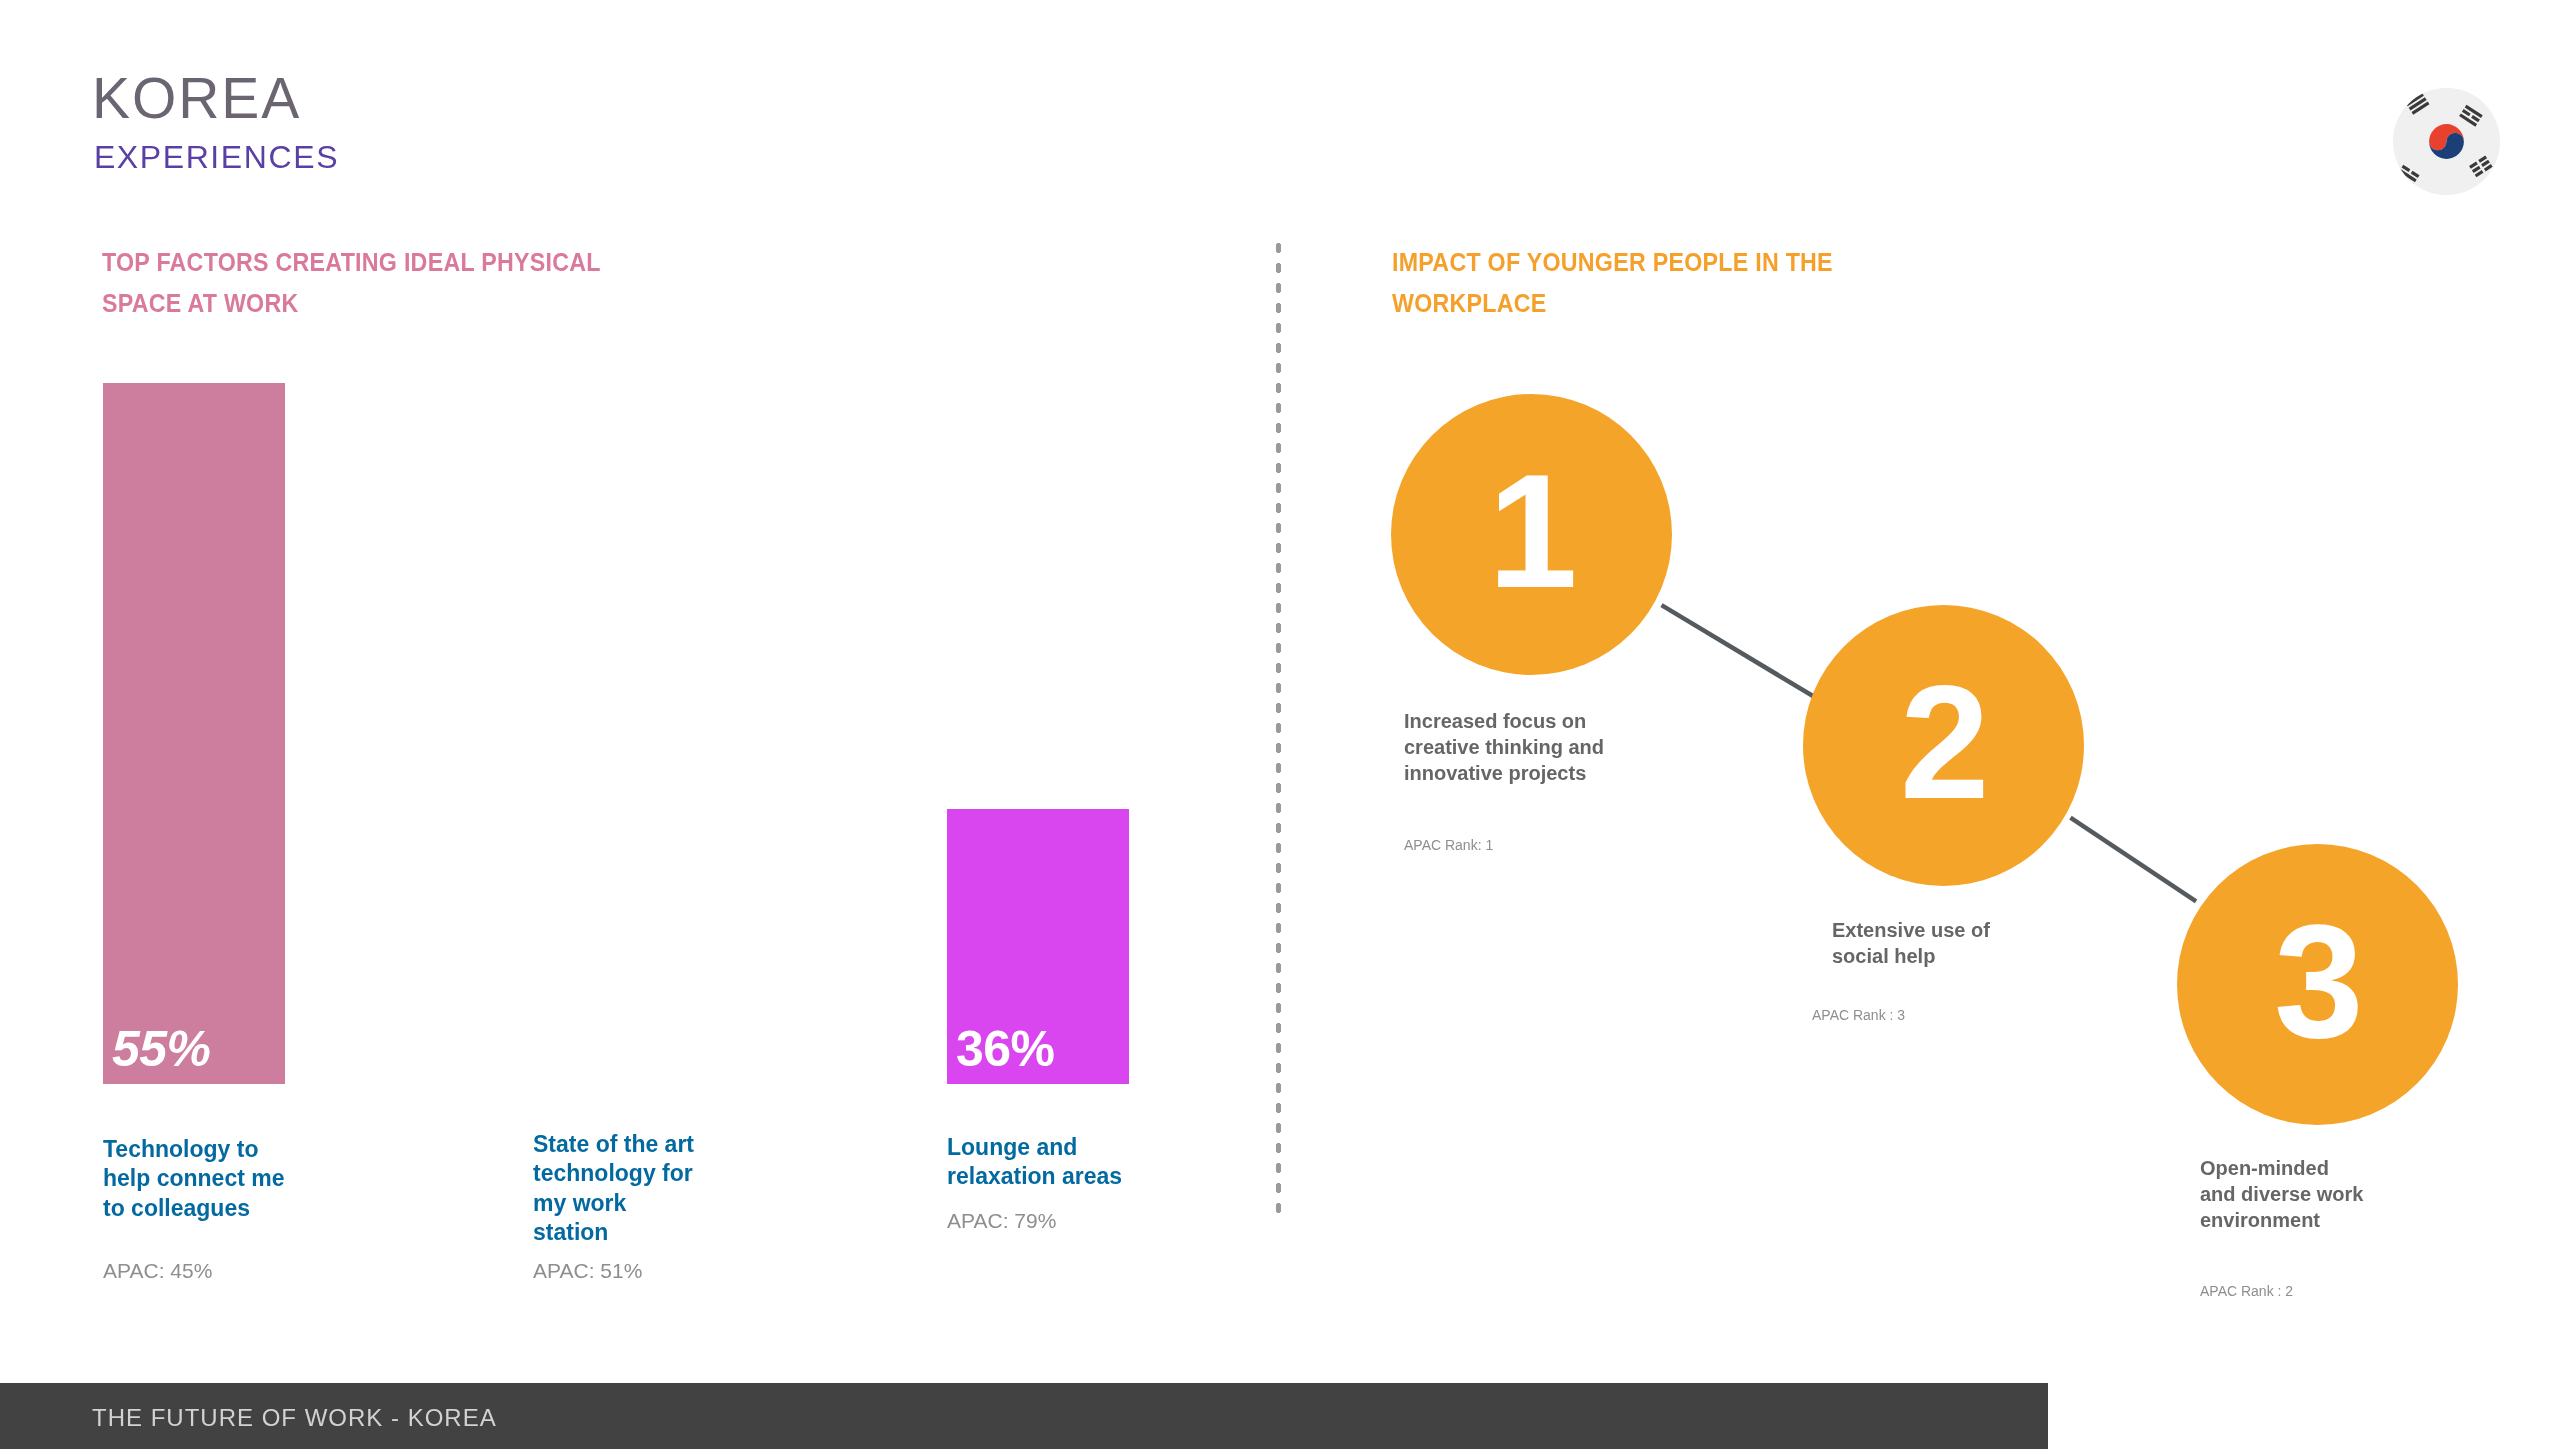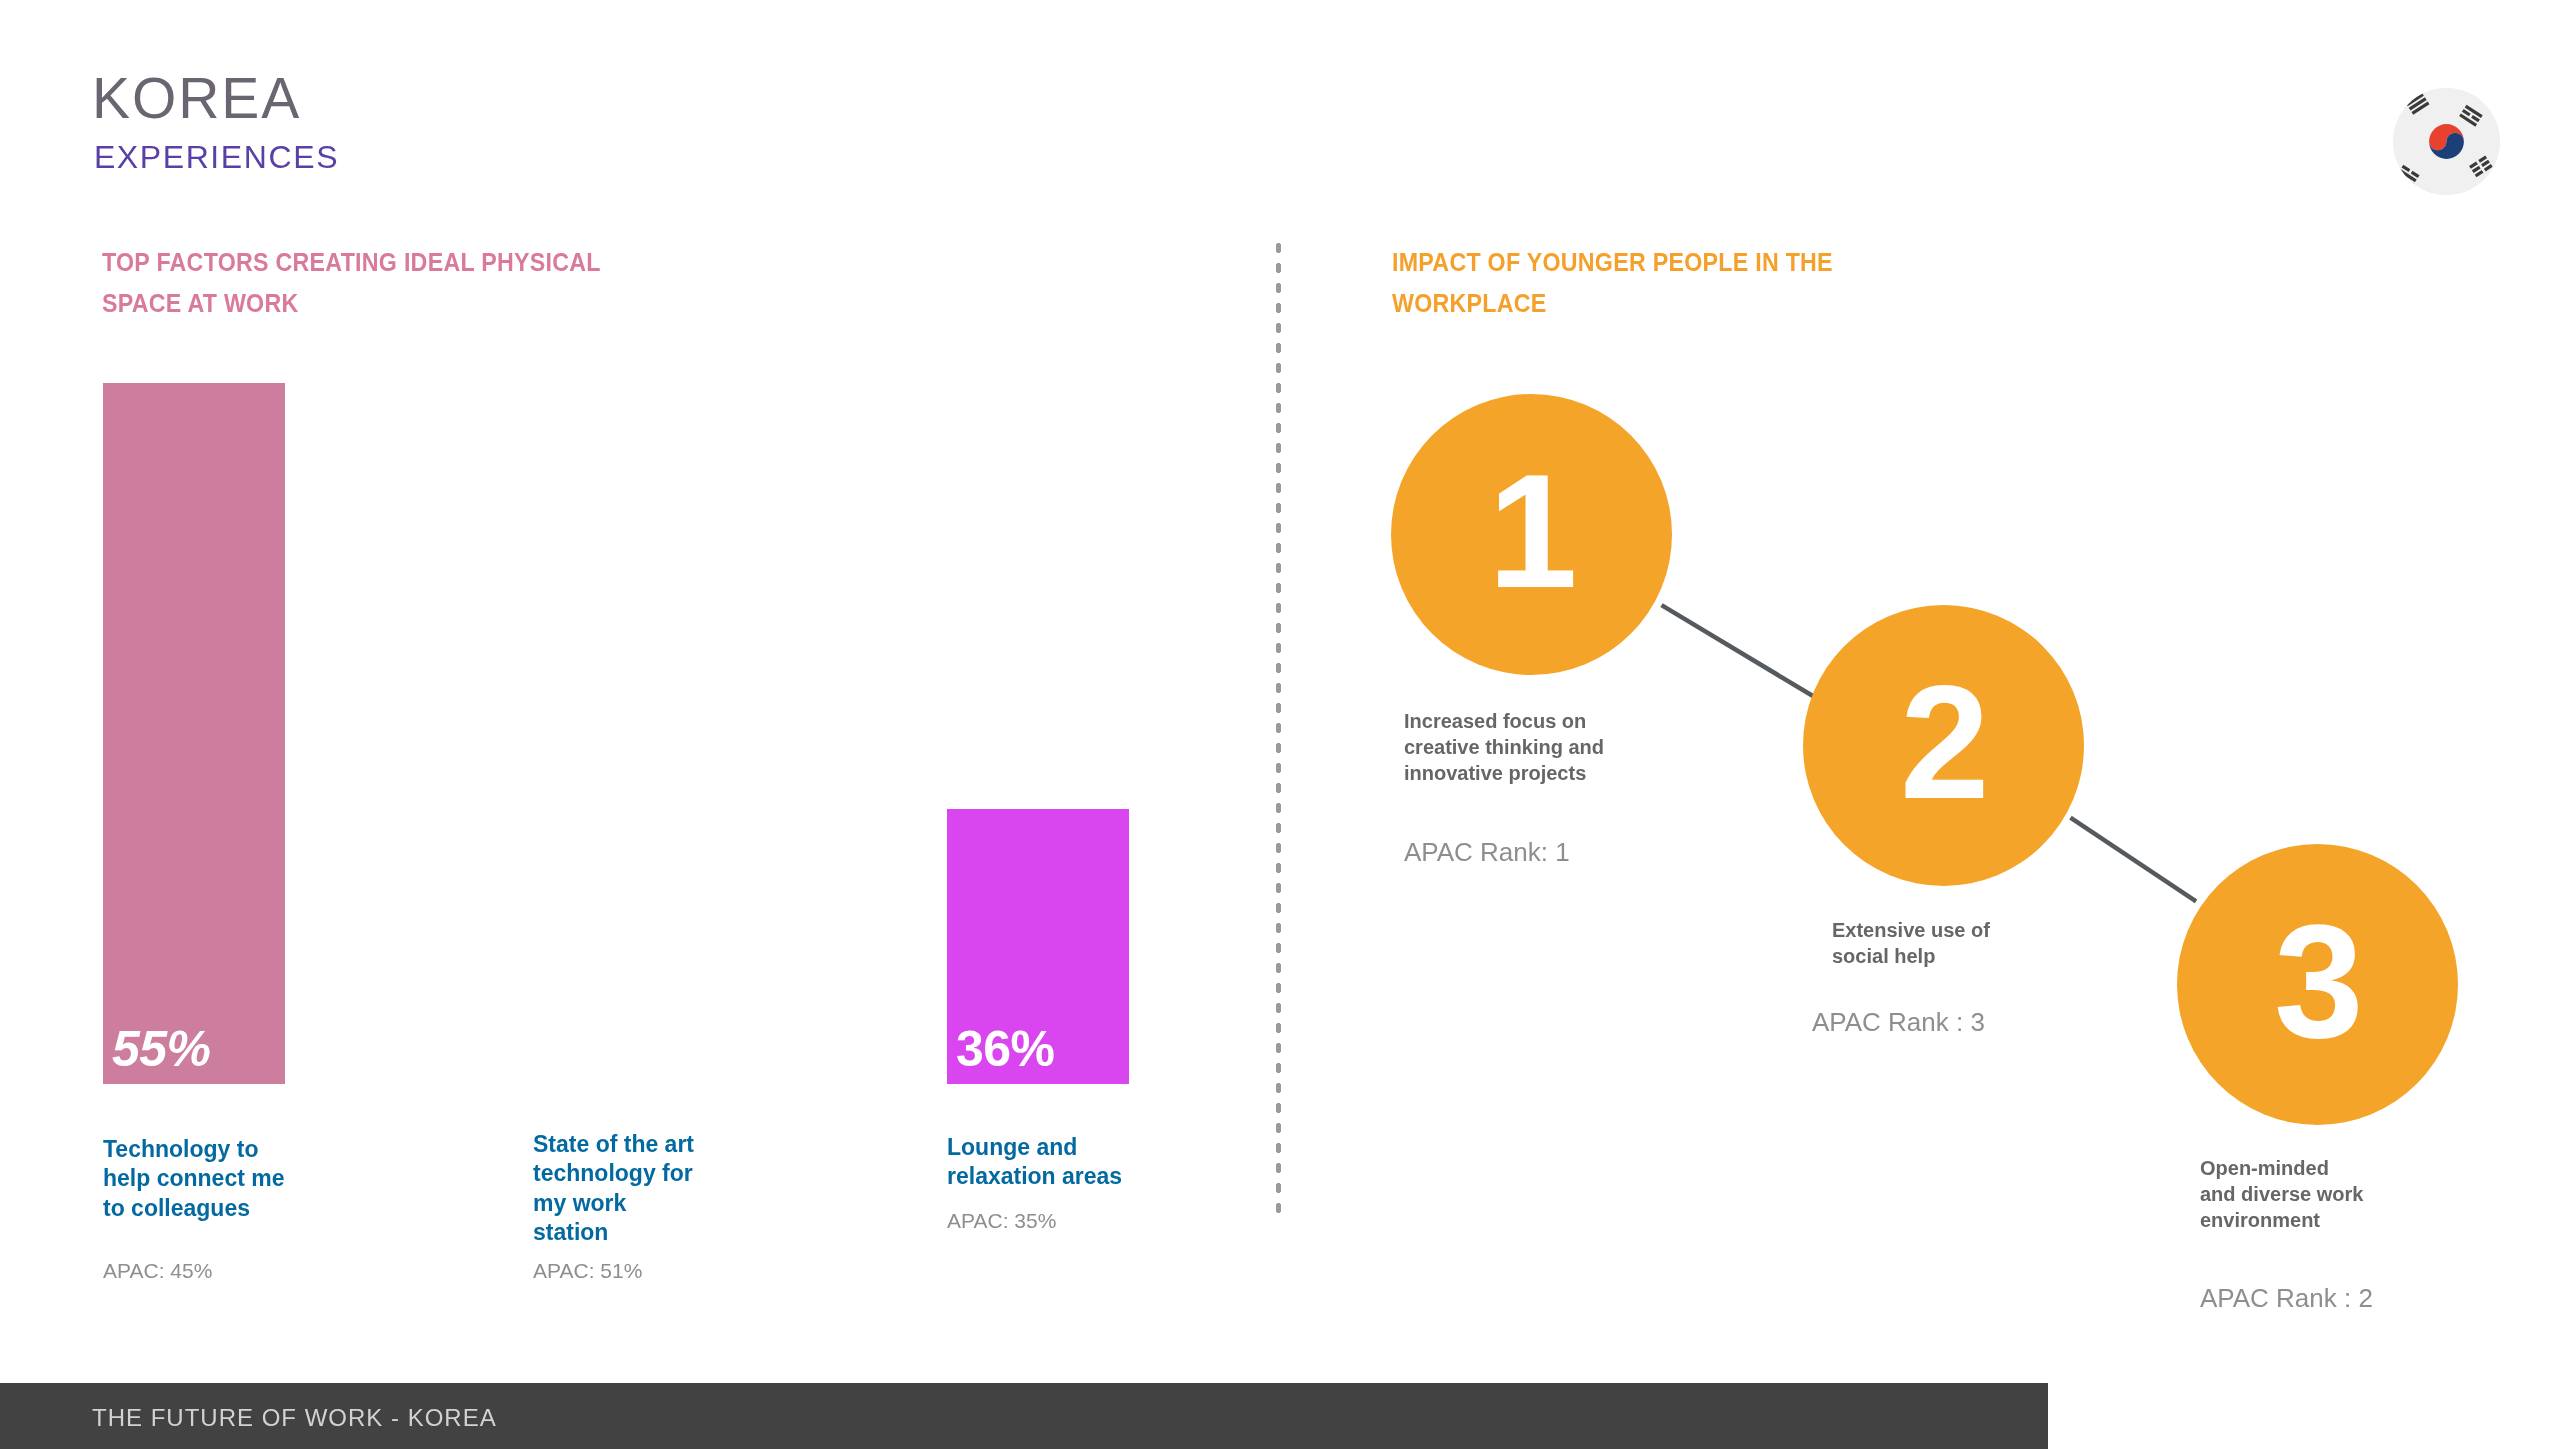--- a/index.html
+++ b/index.html
@@ -154,21 +154,21 @@
     font-weight: 700;
     font-size: 20px;
     line-height: 1.3;
     color: #666666;
     width: 335px;
     white-space: pre-line;
   }
   .circle-apac {
     position: absolute;
     font-weight: 400;
-    font-size: 26px;
+    font-size: 14px;
     color: #8e8e8e;
     white-space: nowrap;
   }
 
   
   .footer-bar {
     position: absolute;
     left: 0;
     bottom: 0;
     width: 2048px;
@@ -255,21 +255,21 @@
 station</div>
     <div class="bar-apac" style="left:533px; top:1259px;">APAC: 51%</div>
 
     <div class="bar-col" style="left:947px; top:741px; width:219px; height:343px;">
       <div class="bar-rect" style="height:275px; background:#d946ef;">
         <div class="bar-value">36%</div>
       </div>
     </div>
     <div class="bar-label" style="left:947px; top:1133px;">Lounge and
 relaxation areas</div>
-    <div class="bar-apac" style="left:947px; top:1209px;">APAC: 35%</div>
+    <div class="bar-apac" style="left:947px; top:1209px;">APAC: 79%</div>
 
   </div>
 
   <div class="divider"></div>
 
   <div class="circles-area">
 
     <svg class="connector-svg" viewBox="0 0 2000 2100" preserveAspectRatio="none">
       <line x1="580" y1="940" x2="830" y2="1090" stroke="#555a5e" stroke-width="7"></line>
       <line x1="1215" y1="1270" x2="1410" y2="1400" stroke="#555a5e" stroke-width="7"></line>

